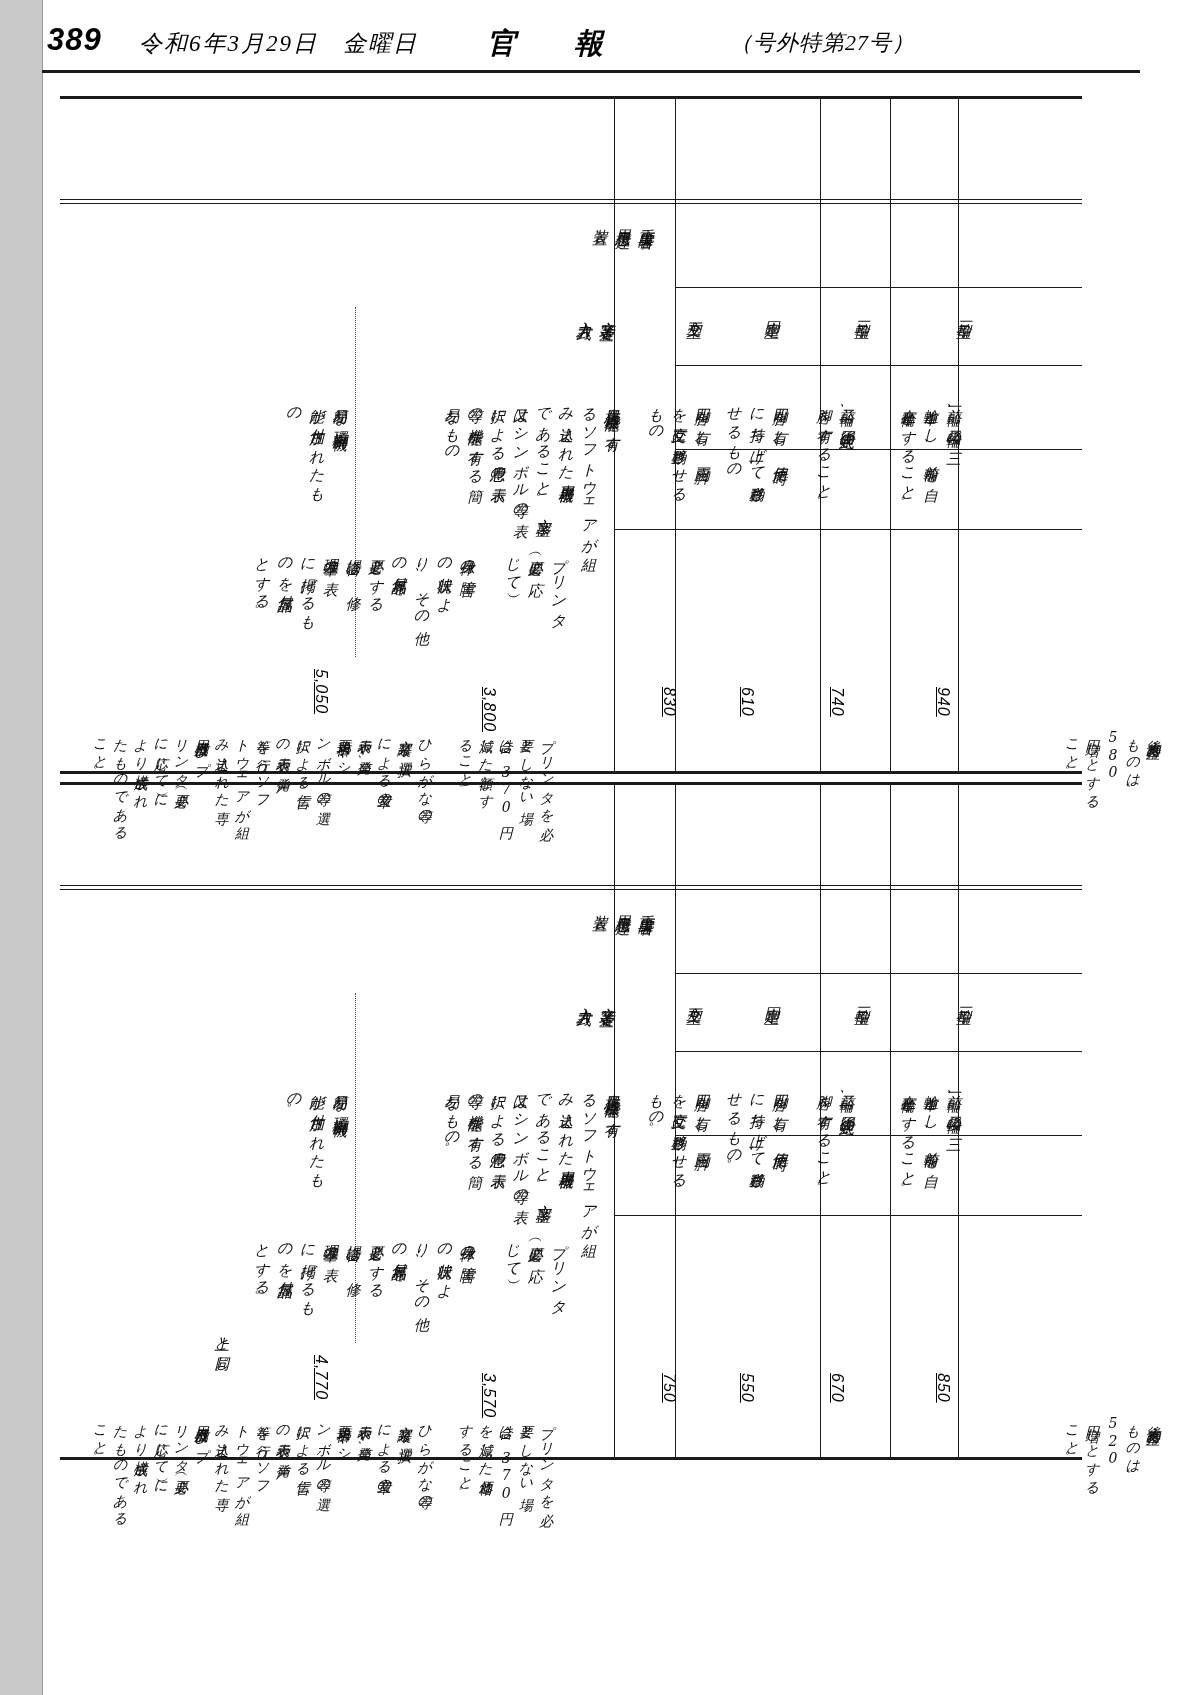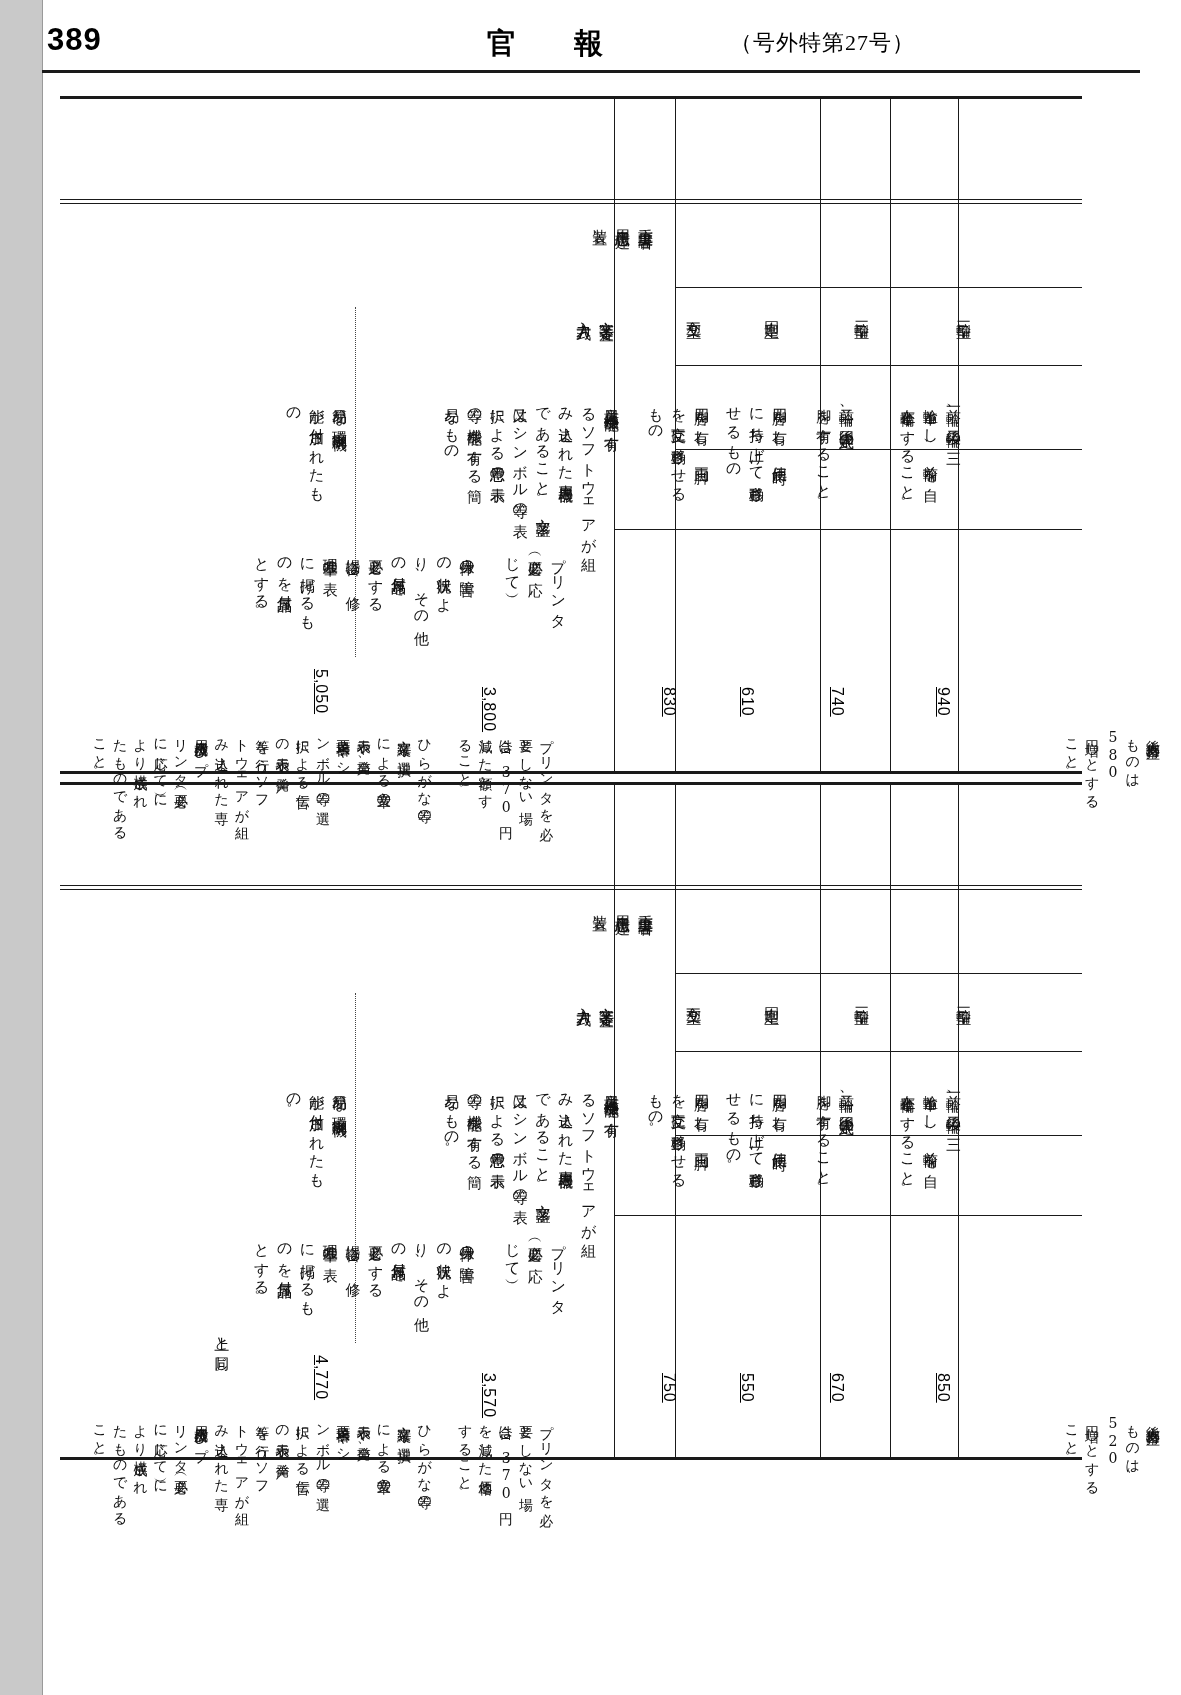--- a/index.html
+++ b/index.html
@@ -3,20 +3,21 @@
 <meta charset="utf-8">
 <style>
   html,body{margin:0;padding:0;background:#b9b9b9;}
   body{font-family:"Liberation Serif","DejaVu Serif",serif;}
   .page{
     position:relative;
     width:1181px;height:1695px;
     background:#fff;
     margin:0 auto;
     overflow:hidden;
+    font-style:italic;
   }
   
   .gutter{
     position:absolute;left:0;top:0;width:42px;height:1695px;
     background:#c9c9c9;
   }
   .gutter-line{
     position:absolute;left:42px;top:0;width:1px;height:1695px;background:#9a9a9a;
   }
 
@@ -84,20 +85,21 @@
 </head>
 <body>
 
 <div class="page">
 
   <div class="gutter"></div>
   <div class="gutter-line"></div>
 
   <div class="hdr">
     <div class="folio">389</div>
+    <div class="date">令和6年3月29日　金曜日</div>
     <div class="kanpo1">官</div>
     <div class="kanpo2">報</div>
     <div class="issue">（号外特第27号）</div>
   </div>
   <div class="hdr-rule"></div>
 
   <div class="tbl" id="tbl-upper" style="left:60px;top:96px;width:1022px;height:672px;">
 
     <div class="hline" style="left:0;top:104px;width:1022px;"></div>
     <div class="hline" style="left:0;top:100px;width:1022px;"></div>

